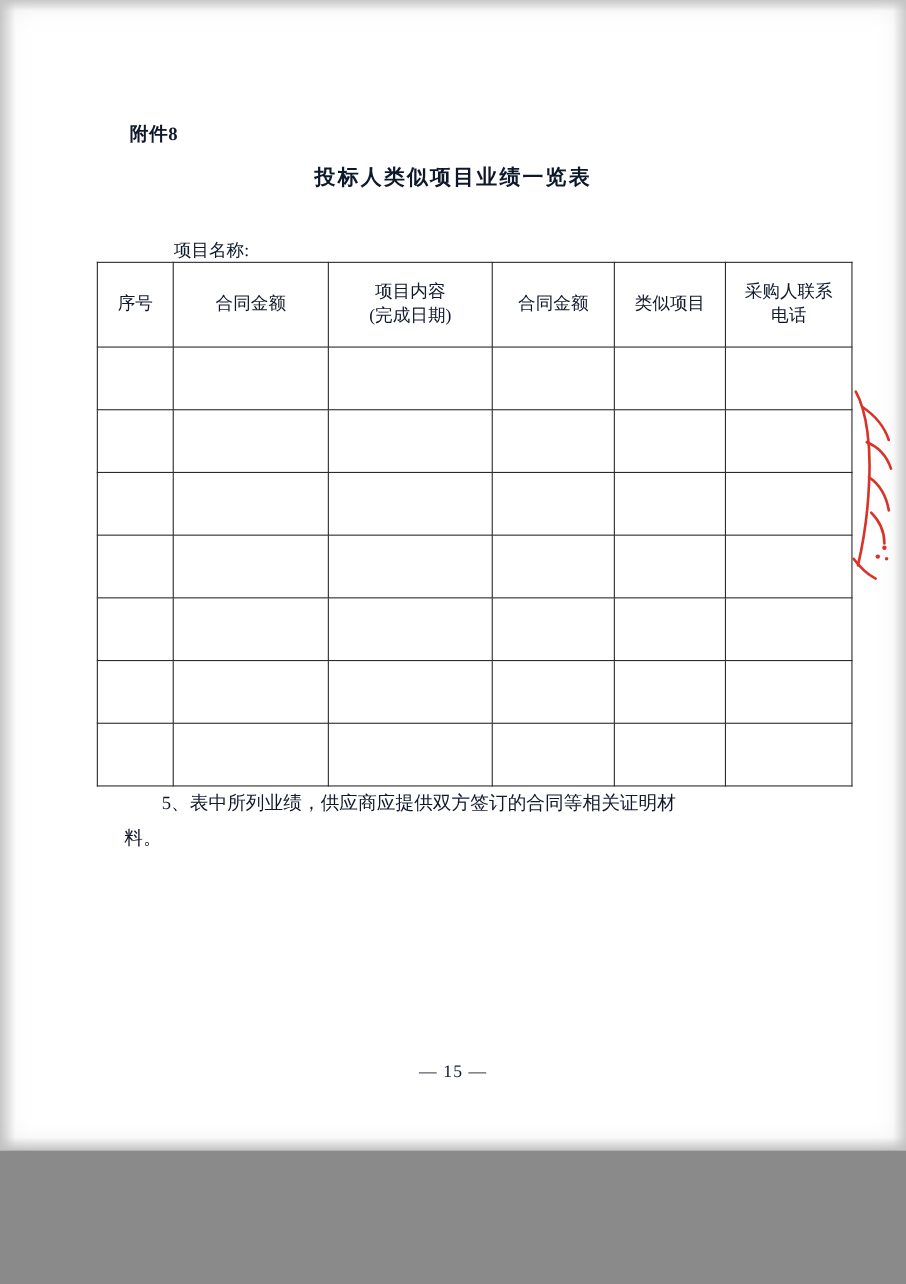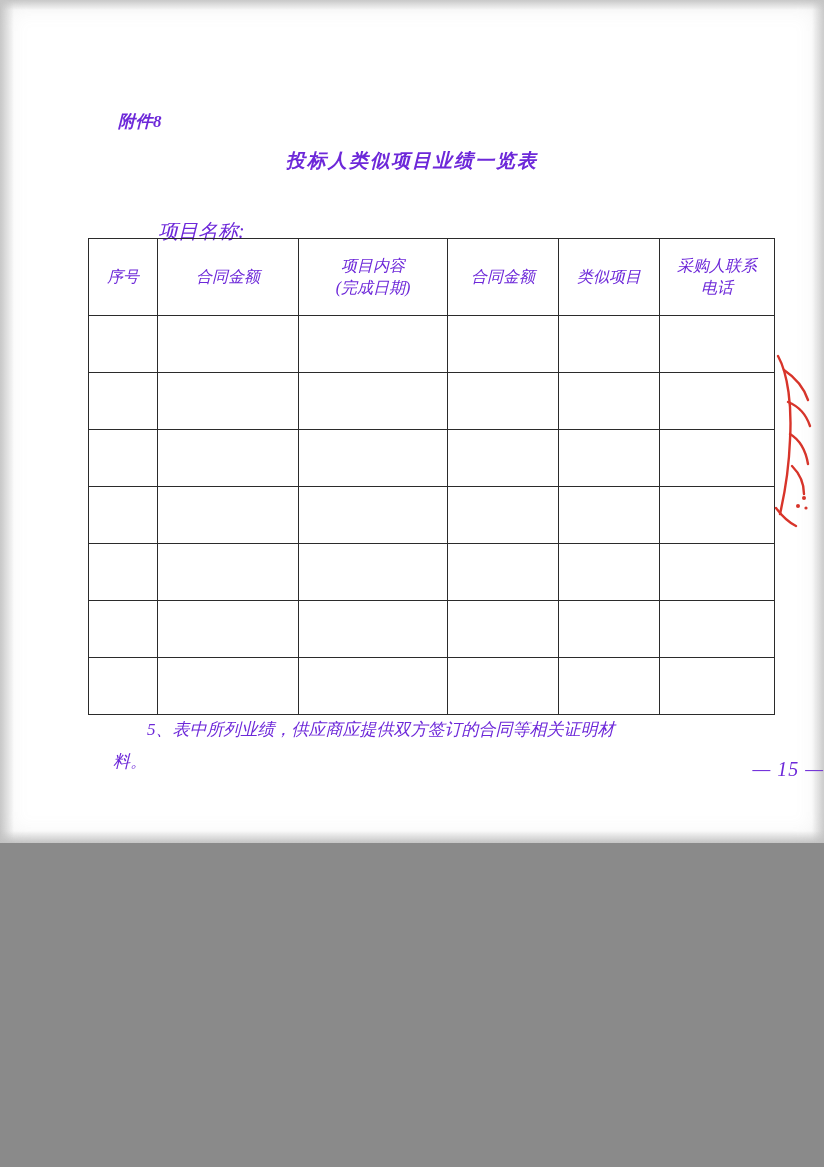--- a/index.html
+++ b/index.html
@@ -3,26 +3,25 @@
 <meta charset="utf-8">
 <style>
   html, body {
     margin: 0;
     padding: 0;
     background: #8a8a8a;
   }
   .page {
     position: relative;
     width: 824px;
-    height: 843px;
+    height: 1046px;
     background: #ffffff;
     overflow: hidden;
     font-family: "Liberation Serif", "DejaVu Serif", serif;
-    color: #6d28d9;
-    font-style: italic;
+    color: #0f172a;
   }
   
   .page::after {
     content: "";
     position: absolute;
     inset: 0;
     pointer-events: none;
     box-shadow: inset 0 0 26px rgba(150,150,150,0.28);
   }
   .scan-edge-left {
@@ -63,21 +62,21 @@
     text-align: center;
     font-size: 19px;
     font-weight: bold;
     letter-spacing: 2px;
   }
 
   .project-name-line {
     position: absolute;
     left: 158px;
     top: 218px;
-    font-size: 20px;
+    font-size: 16px;
   }
 
   table.perf-table {
     position: absolute;
     left: 68px;
     top: 238px;
     width: 680px;
     border-collapse: collapse;
     table-layout: fixed;
     margin-left: 20px;
@@ -118,22 +117,22 @@
   }
   .notes .indent {
     text-indent: 2em;
   }
 
   .page-number {
     position: absolute;
     left: 0;
     right: 0;
     bottom: 62px;
-    text-align: right;
-    font-size: 20px;
+    text-align: center;
+    font-size: 16px;
     letter-spacing: 1px;
   }
 
   
   .red-mark {
     position: absolute;
     right: 6px;
     top: 348px;
     width: 44px;
     height: 180px;

